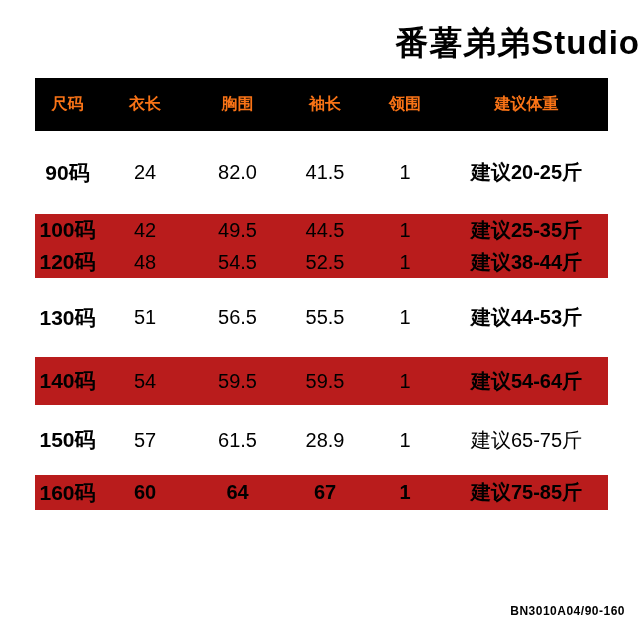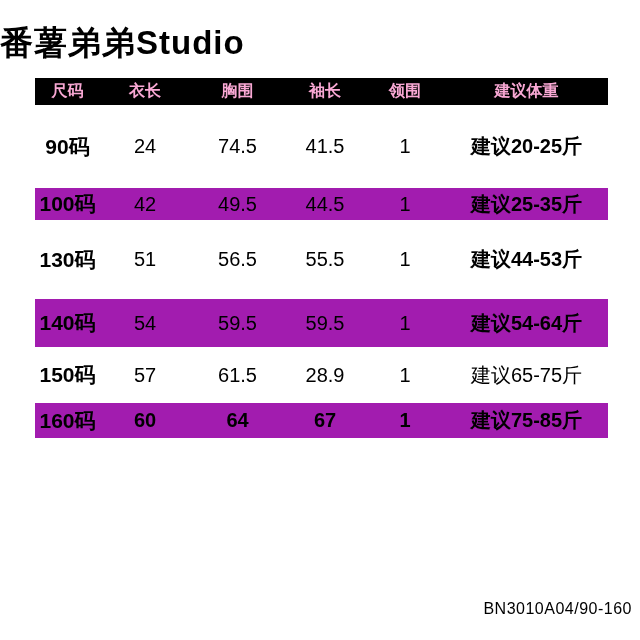--- a/index.html
+++ b/index.html
@@ -13,21 +13,21 @@
     position: relative;
     font-family: "Liberation Sans", "DejaVu Sans", sans-serif;
     color: #000000;
     overflow: hidden;
   }
   .title {
     position: absolute;
     top: 21px;
     left: 0;
     width: 640px;
-    text-align: left;
+    text-align: right;
     font-size: 33px;
     font-weight: bold;
     letter-spacing: 1px;
     color: #000000;
   }
   .size-table-wrap {
     position: absolute;
     left: 35px;
     top: 78px;
     width: 573px;
@@ -42,52 +42,52 @@
   col.c-length { width: 90px;  }
   col.c-chest  { width: 95px;  }
   col.c-sleeve { width: 80px;  }
   col.c-collar { width: 80px;  }
   col.c-weight { width: 163px; }
   tr.head-row {
     height: 24px;
     background: #000000;
   }
   tr.head-row th {
-    color: #f9a8d4;
+    color: #f97316;
     font-size: 16px;
     font-weight: bold;
     text-align: center;
     vertical-align: middle;
-    padding: 3px;
+    padding: 16px;
   }
   td {
     text-align: center;
     vertical-align: middle;
     font-size: 20px;
     font-weight: normal;
     padding: 0;
   }
   td.cell-size { font-weight: bold; font-size: 21px; text-align: center; }
   tr.bold-weight td.cell-weight { font-weight: bold; }
   tr.bold-all td { font-weight: bold; }
-  tr.shaded { background: #a21caf; }
+  tr.shaded { background: #b91c1c; }
   tr.r1 { height: 83px; }
   tr.r2 { height: 32px; }
   tr.r3 { height: 83px; }
   tr.r4 { height: 32px; }
   tr.r5 { height: 79px; margin-left: 34px; }
   tr.r6 { height: 48px; }
-  tr.r7 { height: 56px; }
+  tr.r7 { height: 70px; }
   tr.r8 { height: 35px; }
   .product-code {
     position: absolute;
-    right: 8px;
+    right: 15px;
     bottom: 22px;
-    font-size: 16px;
-    font-weight: normal;
+    font-size: 12px;
+    font-weight: bold;
     color: #000000;
     letter-spacing: 0.5px;
   }
 </style>
 </head>
 <body>
 
 <div class="title">番薯弟弟Studio</div>
 
 <div class="size-table-wrap">
@@ -107,32 +107,40 @@
         <th>胸围</th>
         <th>袖长</th>
         <th>领围</th>
         <th>建议体重</th>
       </tr>
     </thead>
     <tbody>
       <tr class="r1 bold-weight">
         <td class="cell-size">90码</td>
         <td class="cell-length">24</td>
-        <td class="cell-chest">74.5</td>
+        <td class="cell-chest">82.0</td>
         <td class="cell-sleeve">41.5</td>
         <td class="cell-collar">1</td>
         <td class="cell-weight">建议20-25斤</td>
       </tr>
       <tr class="r2 shaded bold-weight">
         <td class="cell-size">100码</td>
         <td class="cell-length">42</td>
         <td class="cell-chest">49.5</td>
         <td class="cell-sleeve">44.5</td>
         <td class="cell-collar">1</td>
         <td class="cell-weight">建议25-35斤</td>
+      </tr>
+      <tr class="r4 shaded bold-weight">
+        <td class="cell-size">120码</td>
+        <td class="cell-length">48</td>
+        <td class="cell-chest">54.5</td>
+        <td class="cell-sleeve">52.5</td>
+        <td class="cell-collar">1</td>
+        <td class="cell-weight">建议38-44斤</td>
       </tr>
       <tr class="r5 bold-weight">
         <td class="cell-size">130码</td>
         <td class="cell-length">51</td>
         <td class="cell-chest">56.5</td>
         <td class="cell-sleeve">55.5</td>
         <td class="cell-collar">1</td>
         <td class="cell-weight">建议44-53斤</td>
       </tr>
       <tr class="r6 shaded bold-weight">

